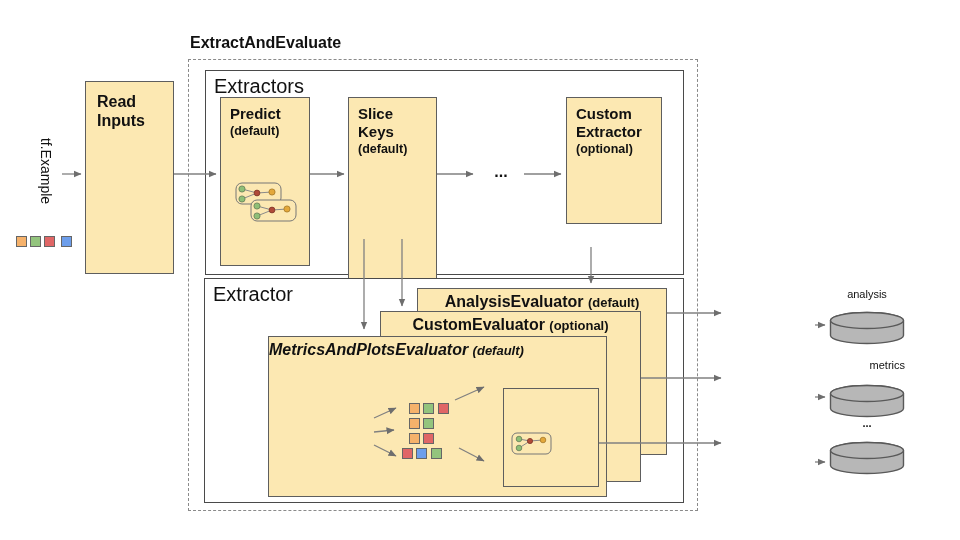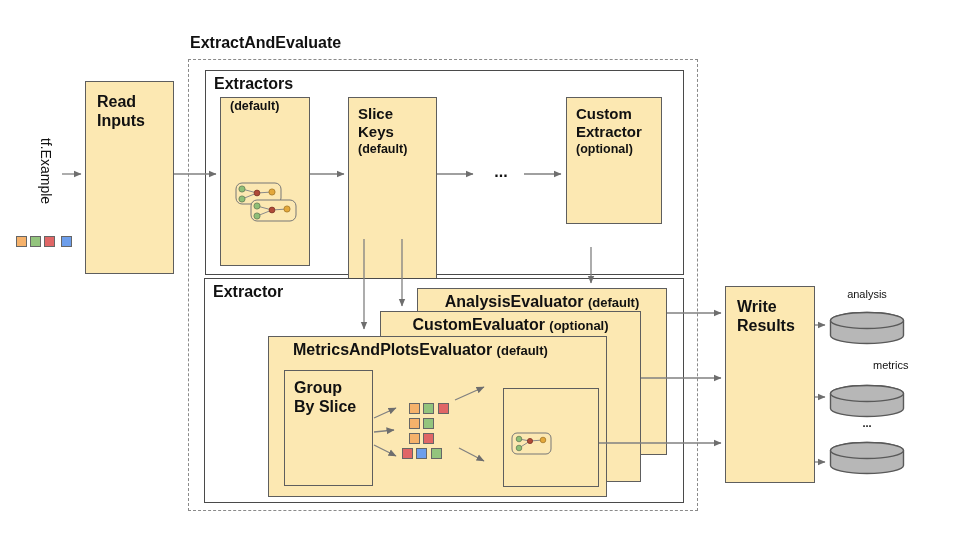--- a/index.html
+++ b/index.html
@@ -5,28 +5,28 @@
   html,body{margin:0;padding:0;background:#fff;}
   #canvas{position:relative;width:960px;height:540px;background:#fff;overflow:hidden;
           font-family:"Liberation Sans",sans-serif;color:#111;}
   .abs{position:absolute;}
   
   .dashed-box{border:1.5px dashed #8a8a8a;background:transparent;}
   .section-box{border:1.5px solid #4a4a4a;background:#ffffff;}
   .tan-box{border:1.4px solid #5e5e5e;background:#FCE8B2;box-sizing:border-box;}
   
   .diagram-title{font-size:16px;font-weight:700;}
-  .section-label{font-size:16px;font-weight:700;padding:4px 0 0 8px;}
+  .section-label{font-size:20px;font-weight:400;padding:4px 0 0 8px;}
   .big-label{font-size:16px;font-weight:700;line-height:1.18;padding:11px 0 0 11px;white-space:pre-line;}
   .box-name{font-size:15px;font-weight:700;line-height:1.2;padding:7px 0 0 9px;white-space:pre-line;}
   .box-qual{font-size:12.5px;font-weight:700;padding:1px 0 0 9px;}
   .eval-title{font-size:16px;font-weight:700;padding-top:4px;white-space:nowrap;}
   .eval-title .qual{font-size:13px;}
   .center{text-align:center;}
-  .left-pad{padding-left:24px;}
+  .left-pad{padding-left:0;font-style:italic;}
   .ellipsis-label{font-size:16px;font-weight:700;}
   .cyl-label{font-size:11px;}
   .sq{position:absolute;width:11px;height:11px;border:1px solid #666;box-sizing:border-box;}
   .vert-label{font-size:14px;transform:rotate(90deg);text-align:center;}
   svg{display:block;}
 </style>
 </head>
 <body>
 
 <div id="canvas">
@@ -45,20 +45,21 @@
   </div>
 
   <div class="abs diagram-title" style="left:190px;top:34px;">ExtractAndEvaluate</div>
   <div class="abs dashed-box" style="left:188px;top:59px;width:508px;height:450px;"></div>
 
   <div class="abs section-box" style="left:205px;top:70px;width:477px;height:203px;">
     <div class="section-label">Extractors</div>
   </div>
 
   <div class="abs tan-box" style="left:220px;top:97px;width:90px;height:169px;">
+    <div class="box-name">Predict</div>
     <div class="box-qual">(default)</div>
   </div>
 
   <svg class="abs" style="left:232px;top:180px;" width="66" height="44" viewBox="0 0 66 44">
     <g>
       <rect x="4" y="3" width="45" height="21" rx="6" fill="#FCE8B2" stroke="#777" stroke-width="1"></rect>
       <line x1="10" y1="9" x2="25" y2="13" stroke="#8a8a8a" stroke-width="1"></line>
       <line x1="10" y1="19" x2="25" y2="13" stroke="#8a8a8a" stroke-width="1"></line>
       <line x1="25" y1="13" x2="40" y2="12" stroke="#8a8a8a" stroke-width="1"></line>
       <circle cx="10" cy="9" r="3.1" fill="#8FBF77" stroke="#667c57" stroke-width="0.8"></circle>
@@ -110,24 +111,20 @@
     </div>
   </div>
 
   <div class="abs tan-box" style="left:268px;top:336px;width:339px;height:161px;">
     <div class="eval-title left-pad">
       <span>MetricsAndPlotsEvaluator</span>
       <span class="qual">(default)</span>
     </div>
   </div>
 
-  <div class="abs tan-box" style="left:284px;top:370px;width:89px;height:116px;">
-    <div class="box-name" style="font-size:16px;">Group
-By Slice</div>
-  </div>
 
   <div class="abs" id="slice-grid" style="left:0;top:0;width:0;height:0;">
       <div class="sq" style="left: 409px; top: 403px; background: rgb(246, 178, 107);"></div>
       <div class="sq" style="left: 423.4px; top: 403px; background: rgb(147, 196, 125);"></div>
       <div class="sq" style="left: 437.8px; top: 403px; background: rgb(224, 102, 102);"></div>
       <div class="sq" style="left: 409px; top: 418px; background: rgb(246, 178, 107);"></div>
       <div class="sq" style="left: 423.4px; top: 418px; background: rgb(147, 196, 125);"></div>
       <div class="sq" style="left: 409px; top: 433px; background: rgb(246, 178, 107);"></div>
       <div class="sq" style="left: 423.4px; top: 433px; background: rgb(224, 102, 102);"></div>
       <div class="sq" style="left: 402px; top: 448px; background: rgb(224, 102, 102);"></div>
@@ -141,32 +138,28 @@
     <rect x="1" y="1" width="39" height="21" rx="5" fill="#FCE8B2" stroke="#777" stroke-width="1"></rect>
     <line x1="8" y1="7" x2="19" y2="9" stroke="#8a8a8a" stroke-width="1"></line>
     <line x1="8" y1="16" x2="19" y2="9" stroke="#8a8a8a" stroke-width="1"></line>
     <line x1="19" y1="9" x2="32" y2="8" stroke="#8a8a8a" stroke-width="1"></line>
     <circle cx="8" cy="7" r="2.8" fill="#8FBF77" stroke="#667c57" stroke-width="0.8"></circle>
     <circle cx="8" cy="16" r="2.8" fill="#8FBF77" stroke="#667c57" stroke-width="0.8"></circle>
     <circle cx="19" cy="9" r="2.6" fill="#B04A38" stroke="#7d3426" stroke-width="0.8"></circle>
     <circle cx="32" cy="8" r="2.8" fill="#E3A83B" stroke="#a4782a" stroke-width="0.8"></circle>
   </svg>
 
-  <div class="abs tan-box" style="left:725px;top:286px;width:90px;height:197px;">
-    <div class="big-label">Write
-Results</div>
-  </div>
 
   <div class="abs cyl-label" style="left:829px;top:288px;width:76px;text-align:center;">analysis</div>
   <svg class="abs" style="left:829px;top:311px;" width="76" height="35" viewBox="0 0 76 35">
     <path d="M1.5,9.5 v15 a36.5,8 0 0 0 73,0 v-15 a36.5,8 0 0 0 -73,0" fill="#B7B7B7" stroke="#595959" stroke-width="1.4"></path>
     <ellipse cx="38" cy="9.5" rx="36.5" ry="8" fill="#B7B7B7" stroke="#595959" stroke-width="1.4"></ellipse>
   </svg>
 
-  <div class="abs cyl-label" style="left:873px;top:359px;width:76px;text-align:left;">metrics</div>
+  <div class="abs cyl-label" style="left:829px;top:359px;width:76px;text-align:right;">metrics</div>
   <svg class="abs" style="left:829px;top:384px;" width="76" height="35" viewBox="0 0 76 35">
     <path d="M1.5,9.5 v15 a36.5,8 0 0 0 73,0 v-15 a36.5,8 0 0 0 -73,0" fill="#B7B7B7" stroke="#595959" stroke-width="1.4"></path>
     <ellipse cx="38" cy="9.5" rx="36.5" ry="8" fill="#B7B7B7" stroke="#595959" stroke-width="1.4"></ellipse>
   </svg>
 
   <div class="abs cyl-label ellipsis-label" style="left:829px;top:417px;width:76px;text-align:center;">...</div>
   <svg class="abs" style="left:829px;top:441px;" width="76" height="35" viewBox="0 0 76 35">
     <path d="M1.5,9.5 v15 a36.5,8 0 0 0 73,0 v-15 a36.5,8 0 0 0 -73,0" fill="#B7B7B7" stroke="#595959" stroke-width="1.4"></path>
     <ellipse cx="38" cy="9.5" rx="36.5" ry="8" fill="#B7B7B7" stroke="#595959" stroke-width="1.4"></ellipse>
   </svg>

